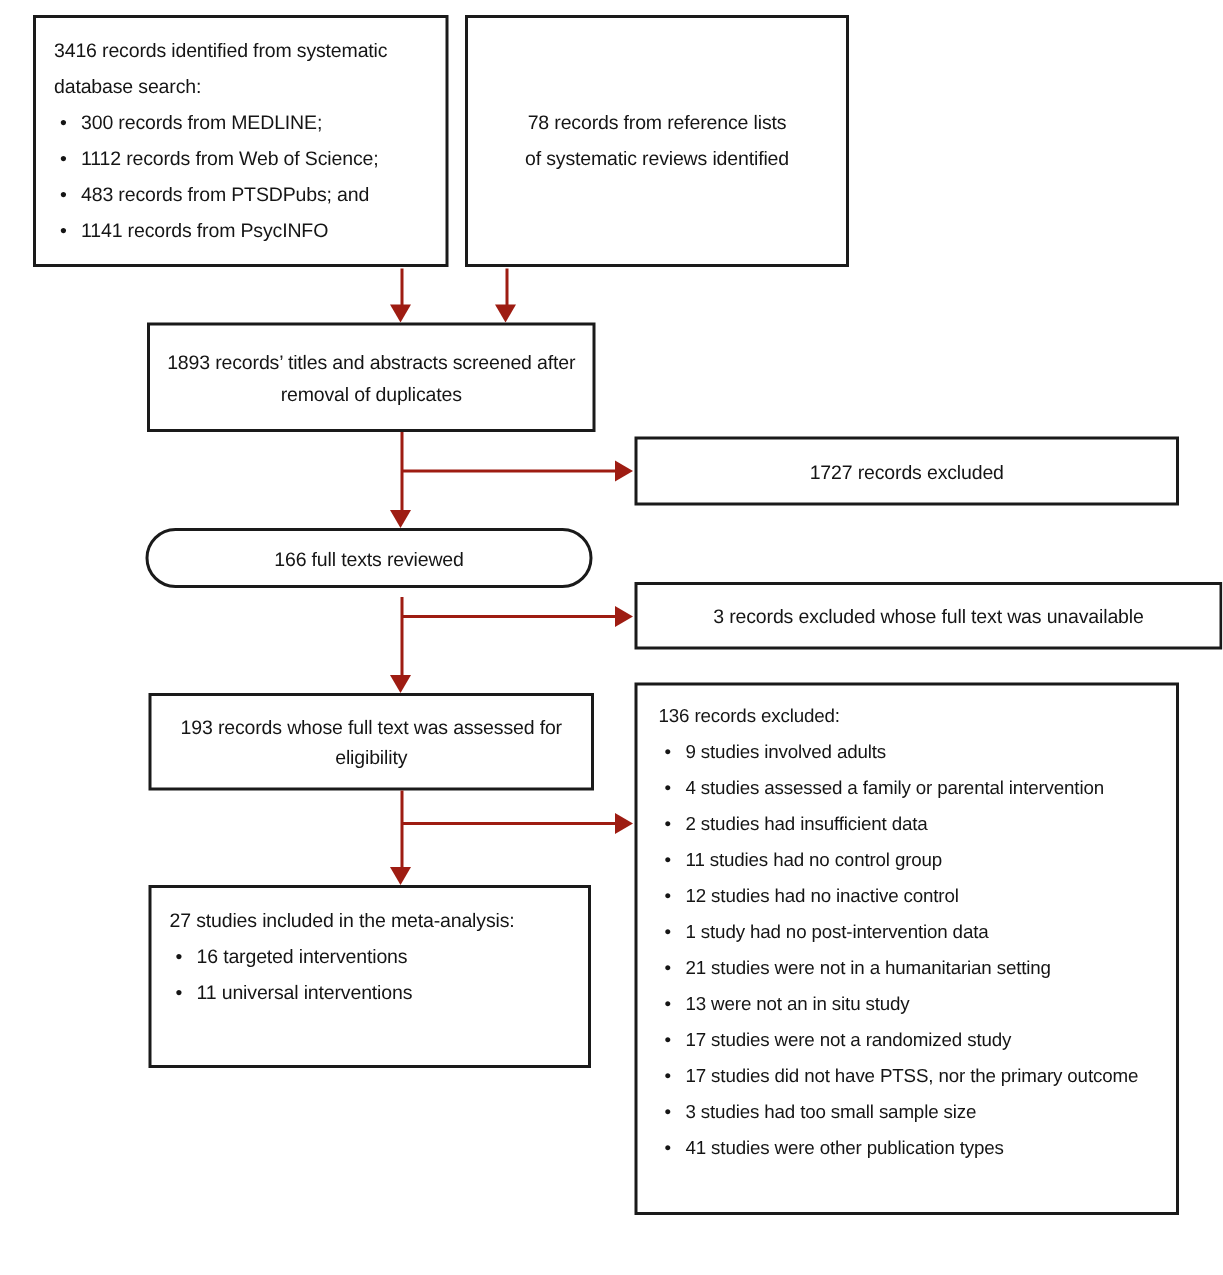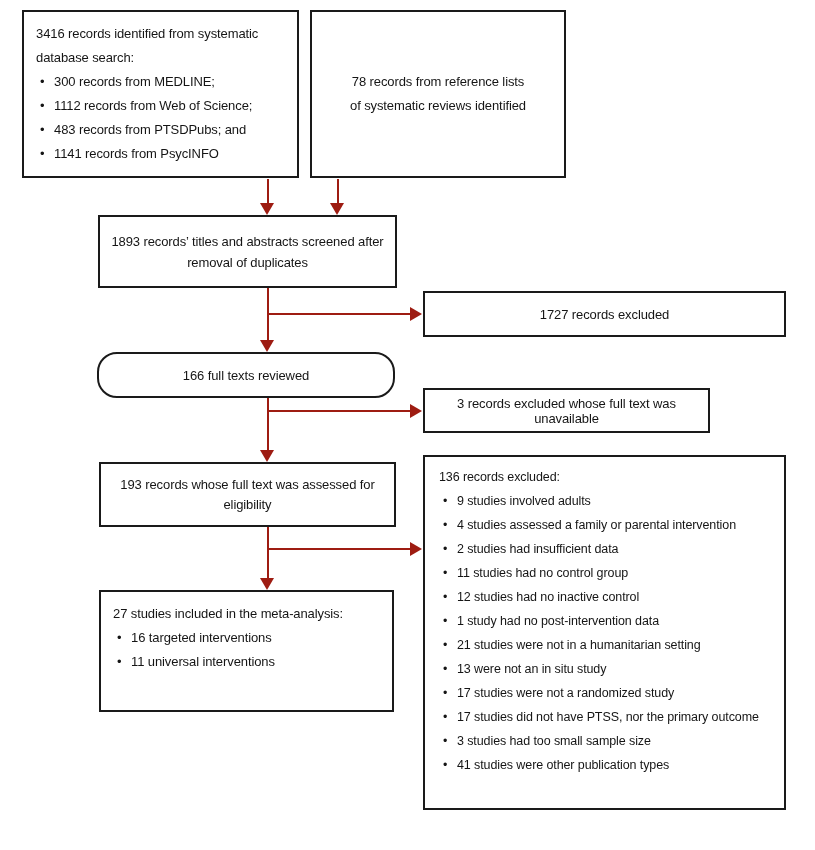--- a/index.html
+++ b/index.html
@@ -27,22 +27,22 @@
   .ah-right{position:absolute;width:0;height:0;
     border-top:7px solid transparent;border-bottom:7px solid transparent;
     border-left:12px solid var(--arrow);}
 
   
   .b-identified{left:22px;top:10px;width:277px;height:168px;padding:10px 12px;line-height:24px;}
   .b-reference{left:310px;top:10px;width:256px;height:168px;line-height:24px;}
   .b-reference .inner{max-width:182px;}
   .b-screened{left:98px;top:215px;width:299px;height:73px;line-height:21px;padding:8px 8px;}
   .b-excl-screening{left:423px;top:291px;width:363px;height:46px;}
-  .b-fulltexts{left:97px;top:352px;width:298px;height:46px;border-radius:20px;}
-  .b-excl-unavail{left:423px;top:388px;width:287px;height:45px;}
+  .b-fulltexts{left:97px;top:352px;width:298px;height:40px;border-radius:20px;}
+  .b-excl-unavail{left:423px;top:388px;width:392px;height:45px;}
   .b-assessed{left:99px;top:462px;width:297px;height:65px;line-height:20px;padding:0 8px;}
   .b-excl-elig{left:423px;top:455px;width:363px;height:355px;padding:8px 10px 0 14px;line-height:24px;font-size:12.5px;}
   .b-included{left:99px;top:590px;width:295px;height:122px;padding:10px 12px;line-height:24px;}
 </style>
 </head>
 <body>
 
 <div class="canvas">
 
   <div class="box b-identified">

